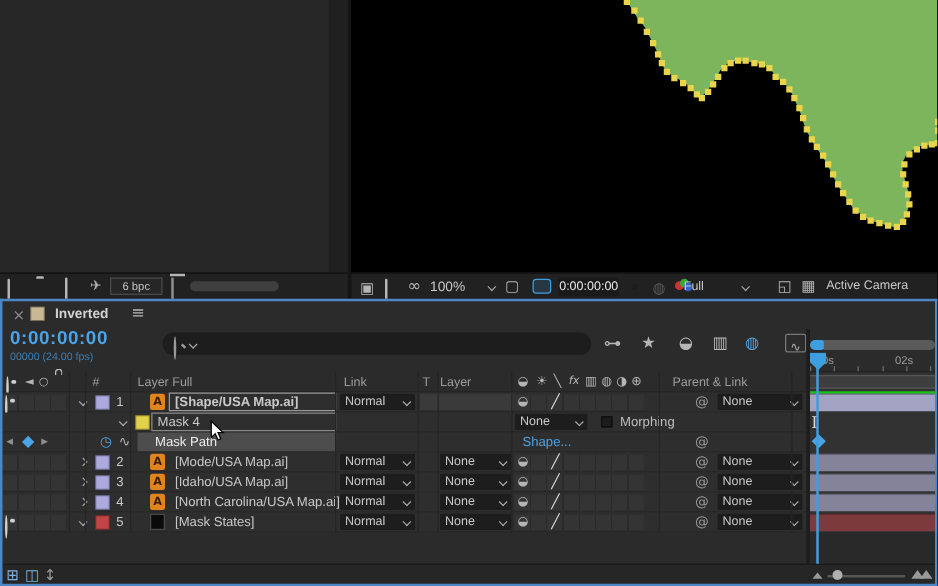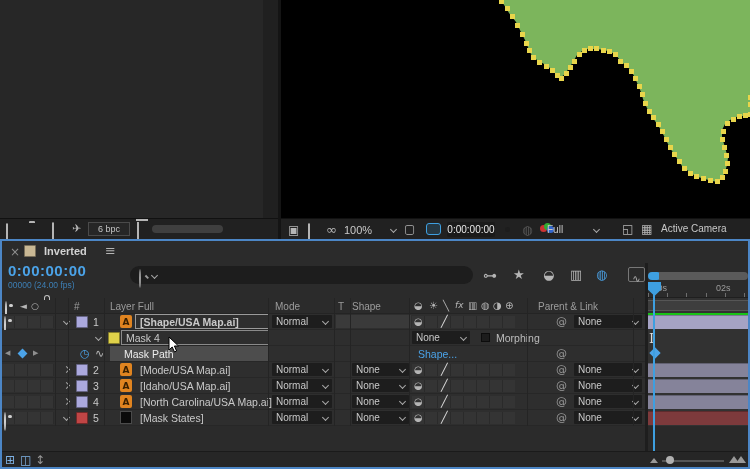--- a/index.html
+++ b/index.html
@@ -197,23 +197,23 @@
     <span class="abs" style="left:628px;top:28px;width:17px;height:15px;border:1px solid #777;border-radius:2px;text-align:center"><span class="ico" style="font-size:10px">∿</span></span>
 
     <div class="abs" style="left:0;top:59px;width:646px;height:16px;border-bottom:1px solid #242424">
       <span class="abs" style="left:5px;top:4px"><span class="i-eye"></span></span>
       <span class="abs ico" style="left:20px;top:4px;font-size:9px">◄</span>
       <span class="abs ico" style="left:31px;top:4px;font-size:9px">○</span>
       <span class="abs" style="left:43px;top:1px"><span class="i-lock"></span></span>
       <span class="abs" style="left:60px;top:4px"><span class="i-tag"></span></span>
       <span class="abs hdr" style="left:74px;top:3px">#</span>
       <span class="abs hdr" style="left:110px;top:3px">Layer Full</span>
-      <span class="abs hdr" style="left:275px;top:3px">Mode</span>
+      <span class="abs hdr" style="left:275px;top:3px">Link</span>
       <span class="abs hdr" style="left:338px;top:3px">T</span>
-      <span class="abs hdr" style="left:352px;top:3px">Shape</span>
+      <span class="abs hdr" style="left:352px;top:3px">Layer</span>
       <span class="abs ico" style="left:414px;top:3px;font-size:10px">◒</span>
       <span class="abs ico" style="left:429px;top:3px;font-size:10px">☀</span>
       <span class="abs ico" style="left:443px;top:3px;font-size:10px">╲</span>
       <span class="abs ico" style="left:455px;top:3px;font-size:9px;font-style:italic">fx</span>
       <span class="abs ico" style="left:468px;top:3px;font-size:10px">▥</span>
       <span class="abs ico" style="left:481px;top:3px;font-size:10px">◍</span>
       <span class="abs ico" style="left:493px;top:3px;font-size:10px">◑</span>
       <span class="abs ico" style="left:505px;top:3px;font-size:10px">⊕</span>
       <span class="abs hdr" style="left:538px;top:3px">Parent &amp; Link</span>
     </div>

